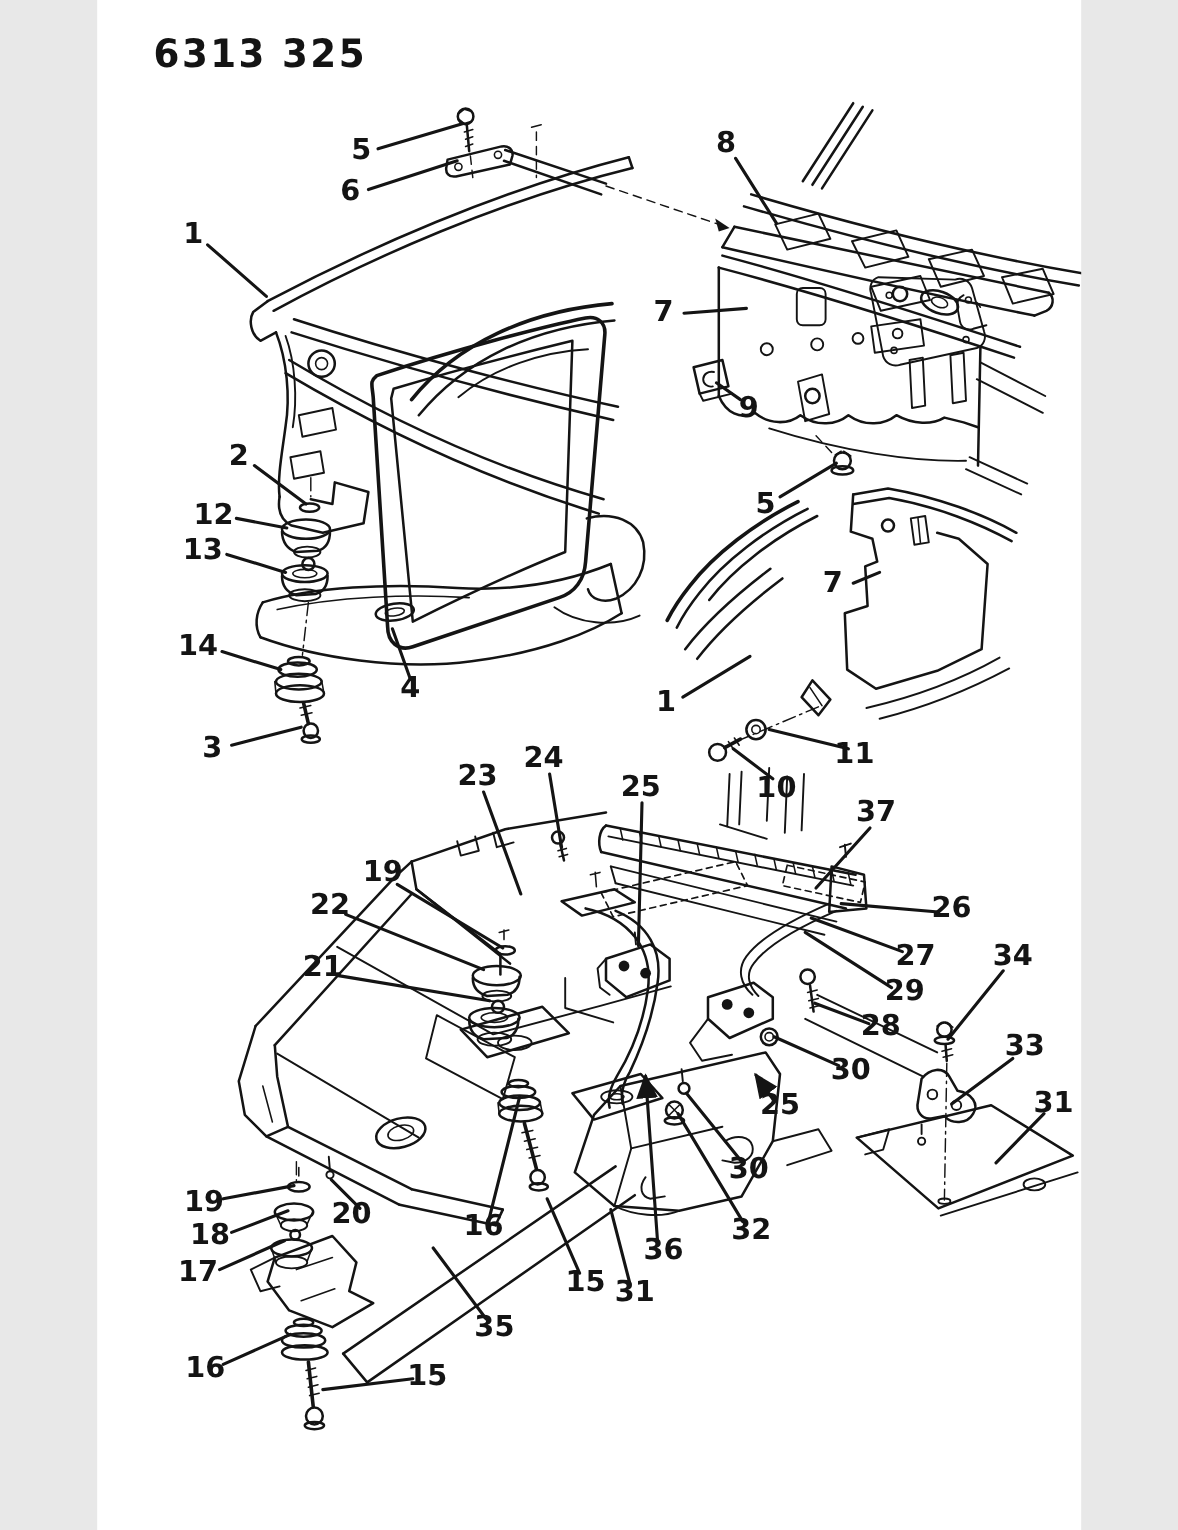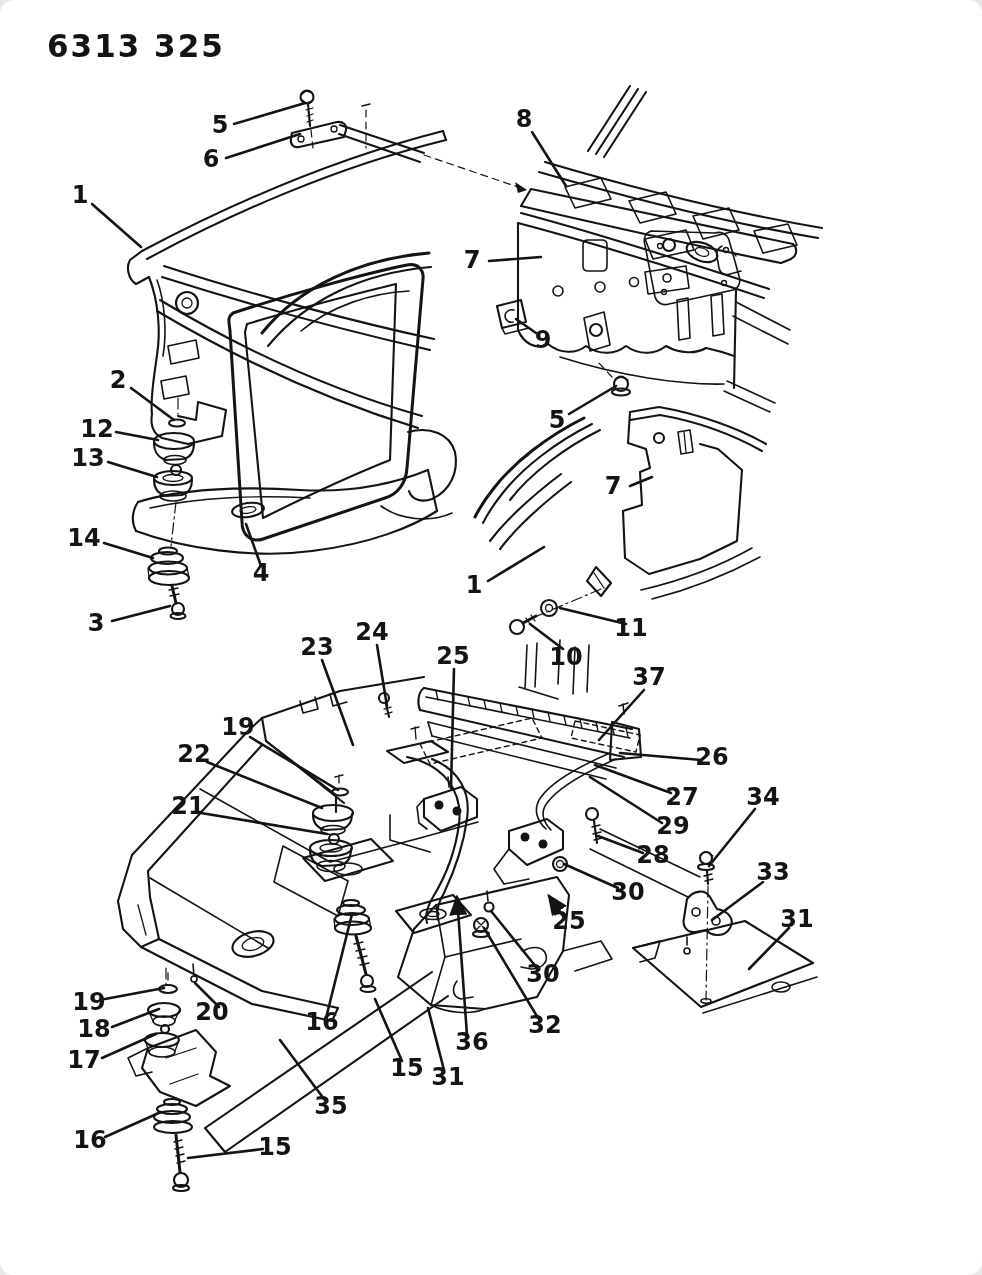--- a/index.html
+++ b/index.html
@@ -1,21 +1,20 @@
 <!DOCTYPE html>
 <html style="--ink: #141414; --paper: #ffffff;"><head>
 <meta charset="utf-8">
 <style>
   :root { --ink:#141414; --paper:#ffffff; }
   html,body { margin:0; padding:0; background:#e8e8e8; }
   #page {
-    position:relative; width:982px; height:1275px; margin:0 auto;
+    position:relative; width:820px; height:1275px; margin:0 auto;
     background:var(--paper); overflow:hidden;
     font-family:"DejaVu Sans","Liberation Sans",sans-serif;
-    border-radius:14px;
   }
   #catalog-number {
     position:absolute; left:47px; top:27px;
     font-size:31px; font-weight:bold; letter-spacing:2px;
     color:var(--ink); white-space:pre;
     transform:scaleY(1.05);
   }
   svg { position:absolute; left:0; top:0; }
   svg path, svg line, svg circle, svg ellipse, svg polyline {
     fill:none; stroke:var(--ink);

